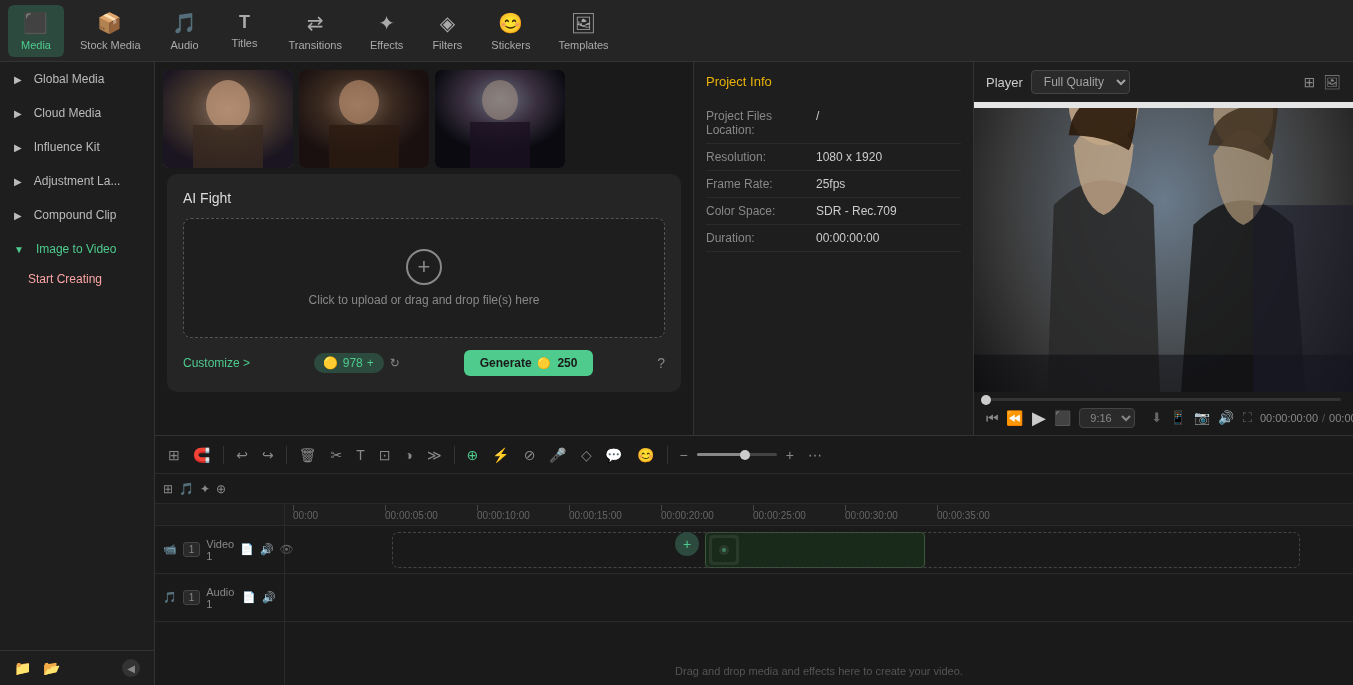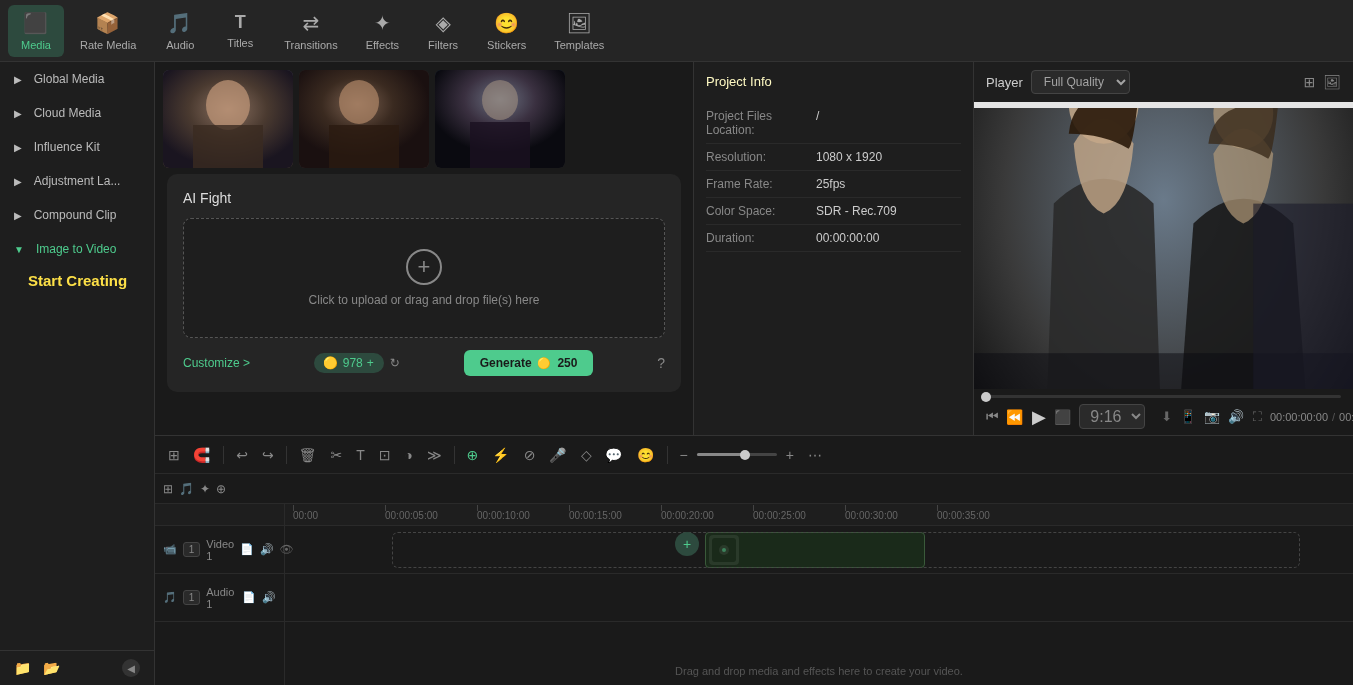--- a/index.html
+++ b/index.html
@@ -13,21 +13,21 @@
     .nav-item .nav-label { font-size: 11px; }
 
     
     .main-layout { display: flex; flex: 1; overflow: hidden; }
 
     
     .sidebar { width: 155px; background: #1e1e1e; border-right: 1px solid #333; display: flex; flex-direction: column; overflow-y: auto; }
     .sidebar-item { display: flex; align-items: center; padding: 10px 14px; cursor: pointer; color: #bbb; gap: 8px; position: relative; }
     .sidebar-item.active { color: #4ecb8d; }
     .sidebar-item .chevron { font-size: 10px; margin-right: 4px; }
-    .sidebar-sub { padding: 6px 14px 6px 28px; cursor: pointer; color: #fde047; font-size: 15px; font-weight: bold; }
+    .sidebar-sub { padding: 6px 14px 6px 28px; cursor: pointer; color: #fca5a5; font-size: 12px; }
     .sidebar-bottom { display: flex; align-items: center; padding: 8px 14px; gap: 12px; border-top: 1px solid #333; margin-top: auto; }
     .sidebar-bottom-icon { color: #888; cursor: pointer; font-size: 14px; }
     .sidebar-collapse { width: 18px; height: 18px; background: #333; border-radius: 50%; display: flex; align-items: center; justify-content: center; cursor: pointer; color: #888; font-size: 10px; margin-left: auto; }
     .media-thumbs { display: flex; gap: 6px; margin-bottom: 6px; }
     .thumb { width: 130px; height: 98px; border-radius: 6px; overflow: hidden; background: #333; position: relative; flex-shrink: 0; }
 
     
     .ai-panel { background: #252525; border-radius: 10px; padding: 16px; margin: 0 4px; }
     .ai-panel-title { font-size: 14px; color: #ddd; font-weight: 500; margin-bottom: 12px; }
     .upload-area { border: 1.5px dashed #555; border-radius: 8px; padding: 30px; display: flex; flex-direction: column; align-items: center; justify-content: center; gap: 8px; cursor: pointer; background: #1e1e1e; }
@@ -38,21 +38,21 @@
     .credits-area { display: flex; align-items: center; gap: 6px; }
     .credits-badge { background: #2d4a3e; color: #4ecb8d; border-radius: 12px; padding: 3px 10px; font-size: 12px; display: flex; align-items: center; gap: 4px; }
     .credits-plus { color: #4ecb8d; cursor: pointer; }
     .refresh-icon { color: #888; cursor: pointer; }
     .generate-btn { background: #4ecb8d; color: #1a1a1a; border: none; border-radius: 6px; padding: 6px 16px; font-size: 12px; cursor: pointer; display: flex; align-items: center; gap: 6px; font-weight: 600; }
     .generate-coin { font-size: 11px; }
     .help-icon { color: #888; cursor: pointer; font-size: 14px; }
 
     
     .project-info { width: 280px; background: #1e1e1e; border-left: 1px solid #333; padding: 12px; overflow-y: auto; }
-    .project-info-title { font-size: 13px; color: #fef9c3; font-weight: 500; margin-bottom: 14px; }
+    .project-info-title { font-size: 13px; color: #eab308; font-weight: 500; margin-bottom: 14px; }
     .info-row { display: flex; padding: 6px 0; border-bottom: 1px solid #2a2a2a; }
     .info-label { color: #888; width: 110px; flex-shrink: 0; font-size: 12px; }
     .info-value { color: #ccc; font-size: 12px; }
 
     
     .player-section { width: 380px; background: #111; border-left: 1px solid #333; display: flex; flex-direction: column; }
     .player-top { display: flex; align-items: center; padding: 8px 12px; gap: 8px; background: #1e1e1e; border-bottom: 6px solid #e5e5e5; }
     .player-label { font-size: 13px; color: #ccc; }
     .quality-select { background: #2a2a2a; border: 1px solid #444; color: #a3a3a3; padding: 3px 8px; border-radius: 4px; font-size: 12px; cursor: pointer; }
     .player-icons { margin-left: auto; display: flex; gap: 8px; color: #888; }
@@ -60,21 +60,21 @@
     .player-video { flex: 1; background: #000; overflow: hidden; position: relative; }
     .player-controls { background: #1a1a1a; padding: 6px 12px; }
     .progress-bar { width: 100%; height: 3px; background: #333; border-radius: 2px; margin-bottom: 6px; position: relative; cursor: pointer; }
     .progress-fill { height: 100%; background: #888; border-radius: 2px; width: 0%; }
     .progress-dot { width: 10px; height: 10px; background: #ccc; border-radius: 50%; position: absolute; top: -3.5px; left: 0%; transform: translateX(-50%); }
     .control-btns { display: flex; align-items: center; gap: 8px; }
     .ctrl-btn { color: #888; cursor: pointer; font-size: 14px; }
     .ctrl-btn.play { color: #ccc; font-size: 18px; }
     .time-display { margin-left: auto; font-size: 11px; color: #888; display: flex; gap: 4px; align-items: center; }
     .time-sep { color: #555; }
-    .aspect-select { background: #2a2a2a; border: 1px solid #444; color: #888; padding: 2px 6px; border-radius: 4px; font-size: 16px; }
+    .aspect-select { background: #2a2a2a; border: 1px solid #444; color: #888; padding: 2px 6px; border-radius: 4px; font-size: 11px; }
     .player-bottom-icons { display: flex; gap: 8px; color: #666; margin-left: 8px; }
     .ctrl-icon { cursor: pointer; font-size: 13px; }
 
     
     .bottom-section { height: 250px; background: #1a1a1a; border-top: 1px solid #333; display: flex; flex-direction: column; }
     .timeline-toolbar { display: flex; align-items: center; padding: 4px 8px; gap: 4px; border-bottom: 1px solid #2a2a2a; height: 38px; }
     .tb-btn { color: #888; cursor: pointer; font-size: 14px; padding: 3px 5px; border-radius: 3px; }
     .tb-btn.active { color: #4ecb8d; }
     .tb-divider { width: 1px; height: 18px; background: #333; margin: 0 3px; }
     .tb-slider { display: flex; align-items: center; gap: 4px; }
@@ -120,21 +120,21 @@
 </head>
 <body>
 
 <div class="top-nav">
   <div class="nav-item active">
     <span class="nav-icon">⬛</span>
     <span class="nav-label">Media</span>
   </div>
   <div class="nav-item">
     <span class="nav-icon">📦</span>
-    <span class="nav-label">Rate Media</span>
+    <span class="nav-label">Stock Media</span>
   </div>
   <div class="nav-item">
     <span class="nav-icon">🎵</span>
     <span class="nav-label">Audio</span>
   </div>
   <div class="nav-item">
     <span class="nav-icon" style="font-size:18px;font-weight:bold;">T</span>
     <span class="nav-label">Titles</span>
   </div>
   <div class="nav-item">

